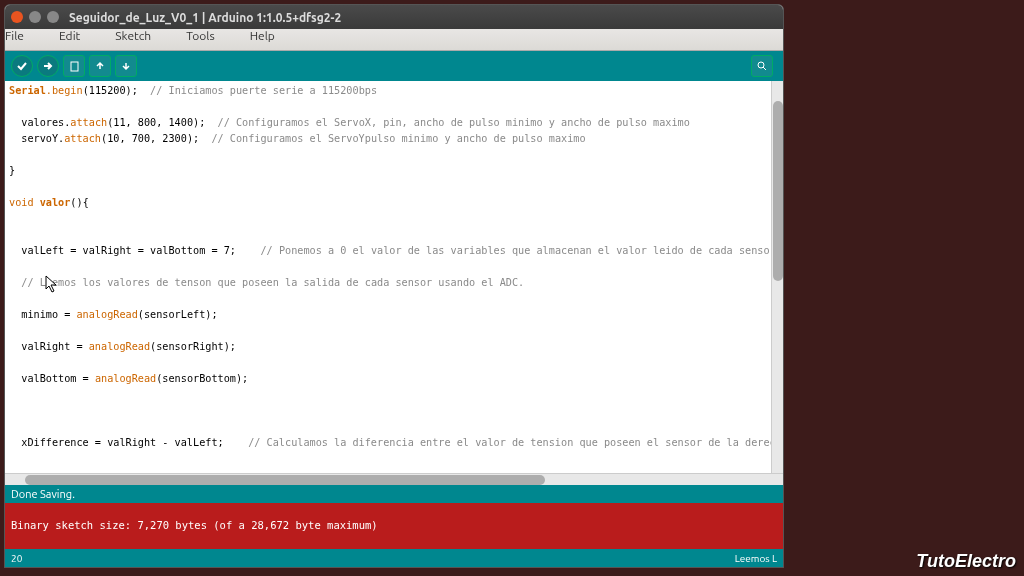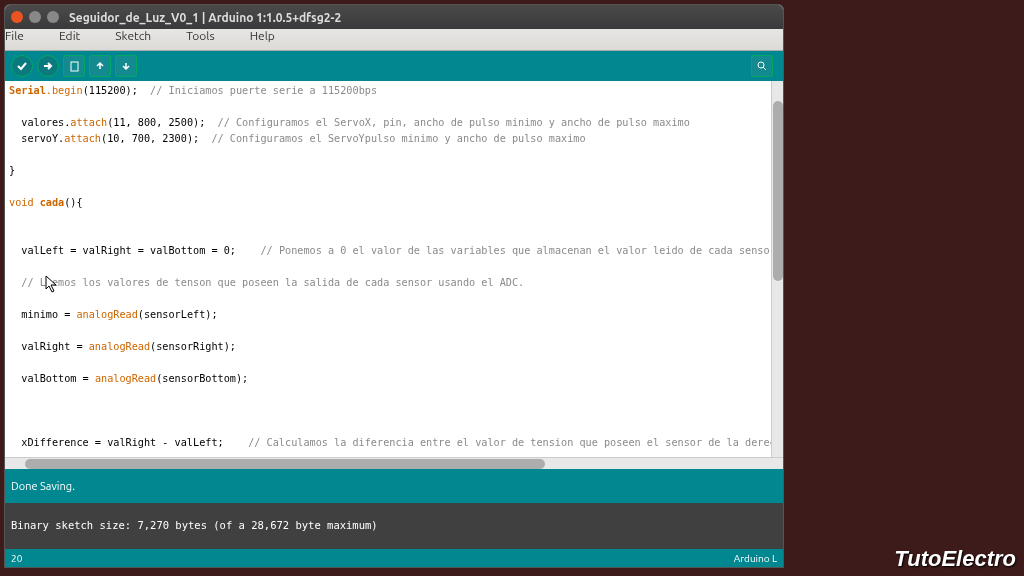--- a/index.html
+++ b/index.html
@@ -18,31 +18,31 @@
 .toolbar .btn.round { border-radius: 50%; background: #0a7a7f; }
 .toolbar .spacer { flex: 1; }
 .tabbar { height: 24px; background: #A1BFC2; display: flex; align-items: flex-end; padding: 0 6px; }
 .tab { background: #fff; padding: 3px 12px; font-size: 11px; color: #00878F; border-radius: 3px 3px 0 0; cursor: pointer; }
 .editor-wrap { flex: 1; display: flex; background: #fff; overflow: hidden; position: relative; }
 .editor { flex: 1; font-family: "DejaVu Sans Mono", monospace; font-size: 10.2px; line-height: 16px; white-space: pre; overflow: auto; padding: 2px 4px; color: #000; }
 .scrollbar-v { width: 12px; background: #e8e8e8; border-left: 1px solid #ccc; position: relative; }
 .scrollbar-v .thumb { position: absolute; top: 20px; width: 10px; left: 1px; height: 180px; background: #adadad; border-radius: 5px; }
 .scrollbar-h { height: 12px; background: #e8e8e8; border-top: 1px solid #ccc; position: relative; }
 .scrollbar-h .thumb { position: absolute; left: 20px; top: 1px; height: 10px; width: 520px; background: #adadad; border-radius: 5px; }
-.status-msg { height: 34px; background: #00878F; color: #fff; font-size: 11px; padding: 8px 6px; display: flex; align-items: center; }
-.console { height: 46px; background: #404040; color: #fff; font-family: monospace; font-size: 10.5px; padding: 4px 6px; overflow: hidden; }
+.status-msg { height: 18px; background: #00878F; color: #fff; font-size: 11px; padding: 8px 6px; display: flex; align-items: center; }
+.console { height: 46px; background: #b91c1c; color: #fff; font-family: monospace; font-size: 10.5px; padding: 4px 6px; overflow: hidden; }
 .footer { height: 18px; background: #00878F; color: #fff; font-size: 10px; display: flex; align-items: center; padding: 0 6px; gap: 12px; }
 .footer .spacer { flex: 1; }
 .kw-void { color: #cc6600; margin-top: 44px; }
 .kw-loop { color: #cc6600; font-weight: bold; }
 .kw-serial { color: #cc6600; font-weight: bold; }
 .kw-fn   { color: #cc6600; margin-top: 27px; }
 .kw-comment { color: #8a8a8a; }
 .cursor-ptr { position: absolute; pointer-events: none; width: 14px; height: 20px; }
-.brand { position: absolute; right: 8px; bottom: 4px; color: #fff; font-family: Arial, sans-serif; font-weight: bold; font-style: italic; font-size: 22px; text-shadow: 1px 1px 2px #000; }
+.brand { position: absolute; right: 8px; bottom: 4px; color: #fff; font-family: Arial, sans-serif; font-weight: bold; font-style: italic; font-size: 18px; text-shadow: 1px 1px 2px #000; }
 .brand .t { color: #fff; }
 </style>
 </head>
 <body>
 
 <div class="window">
 
   <div class="titlebar">
     <div class="circles">
       <div class="circle close"></div>
@@ -92,29 +92,29 @@
           <circle cx="5" cy="5" r="3" stroke="#fff" fill="none"></circle>
           <path d="M7 7 L10 10" stroke="#fff"></path>
         </svg>
     </div>
   </div>
 
 
   <div class="editor-wrap">
     <div class="editor"><span class="kw-serial">Serial</span><span class="kw-fn">.begin</span><span>(115200);  </span><span class="kw-comment">// Iniciamos puerte serie a 115200bps</span>
 
-<span>  valores.</span><span class="kw-fn">attach</span><span>(11, 800, 2500);  </span><span class="kw-comment">// Configuramos el ServoX, pin, ancho de pulso minimo y ancho de pulso maximo</span>
+<span>  valores.</span><span class="kw-fn">attach</span><span>(11, 800, 1400);  </span><span class="kw-comment">// Configuramos el ServoX, pin, ancho de pulso minimo y ancho de pulso maximo</span>
 <span>  servoY.</span><span class="kw-fn">attach</span><span>(10, 700, 2300);  </span><span class="kw-comment">// Configuramos el ServoYpulso minimo y ancho de pulso maximo</span>
 
 <span>}</span>
 
-<span class="kw-void">void</span><span class="kw-loop"> cada</span><span>(){</span>
+<span class="kw-void">void</span><span class="kw-loop"> valor</span><span>(){</span>
 
 
-<span>  valLeft = valRight = valBottom = 0;    </span><span class="kw-comment">// Ponemos a 0 el valor de las variables que almacenan el valor leido de cada sensor. En este caso no es necesario hacer esto.</span>
+<span>  valLeft = valRight = valBottom = 7;    </span><span class="kw-comment">// Ponemos a 0 el valor de las variables que almacenan el valor leido de cada sensor. En este caso no es necesario hacer esto.</span>
 
 <span>  </span><span class="kw-comment">// Leemos los valores de tenson que poseen la salida de cada sensor usando el ADC.</span>
 
 <span>  minimo = </span><span class="kw-fn">analogRead</span><span>(sensorLeft);</span>
 
 <span>  valRight = </span><span class="kw-fn">analogRead</span><span>(sensorRight);</span>
 
 <span>  valBottom = </span><span class="kw-fn">analogRead</span><span>(sensorBottom);</span>
 
 
@@ -141,20 +141,20 @@
   </div>
 
   <div class="console">
     <br>
     <span>Binary sketch size: 7,270 bytes (of a 28,672 byte maximum)</span>
   </div>
 
   <div class="footer">
     <span>20</span>
     <div class="spacer"></div>
-    <span>Arduino L</span>
+    <span>Leemos L</span>
   </div>
 
 </div>
 
 <div class="brand">
   <span class="t">TutoElectro</span>
 </div>
 
 </body></html>

